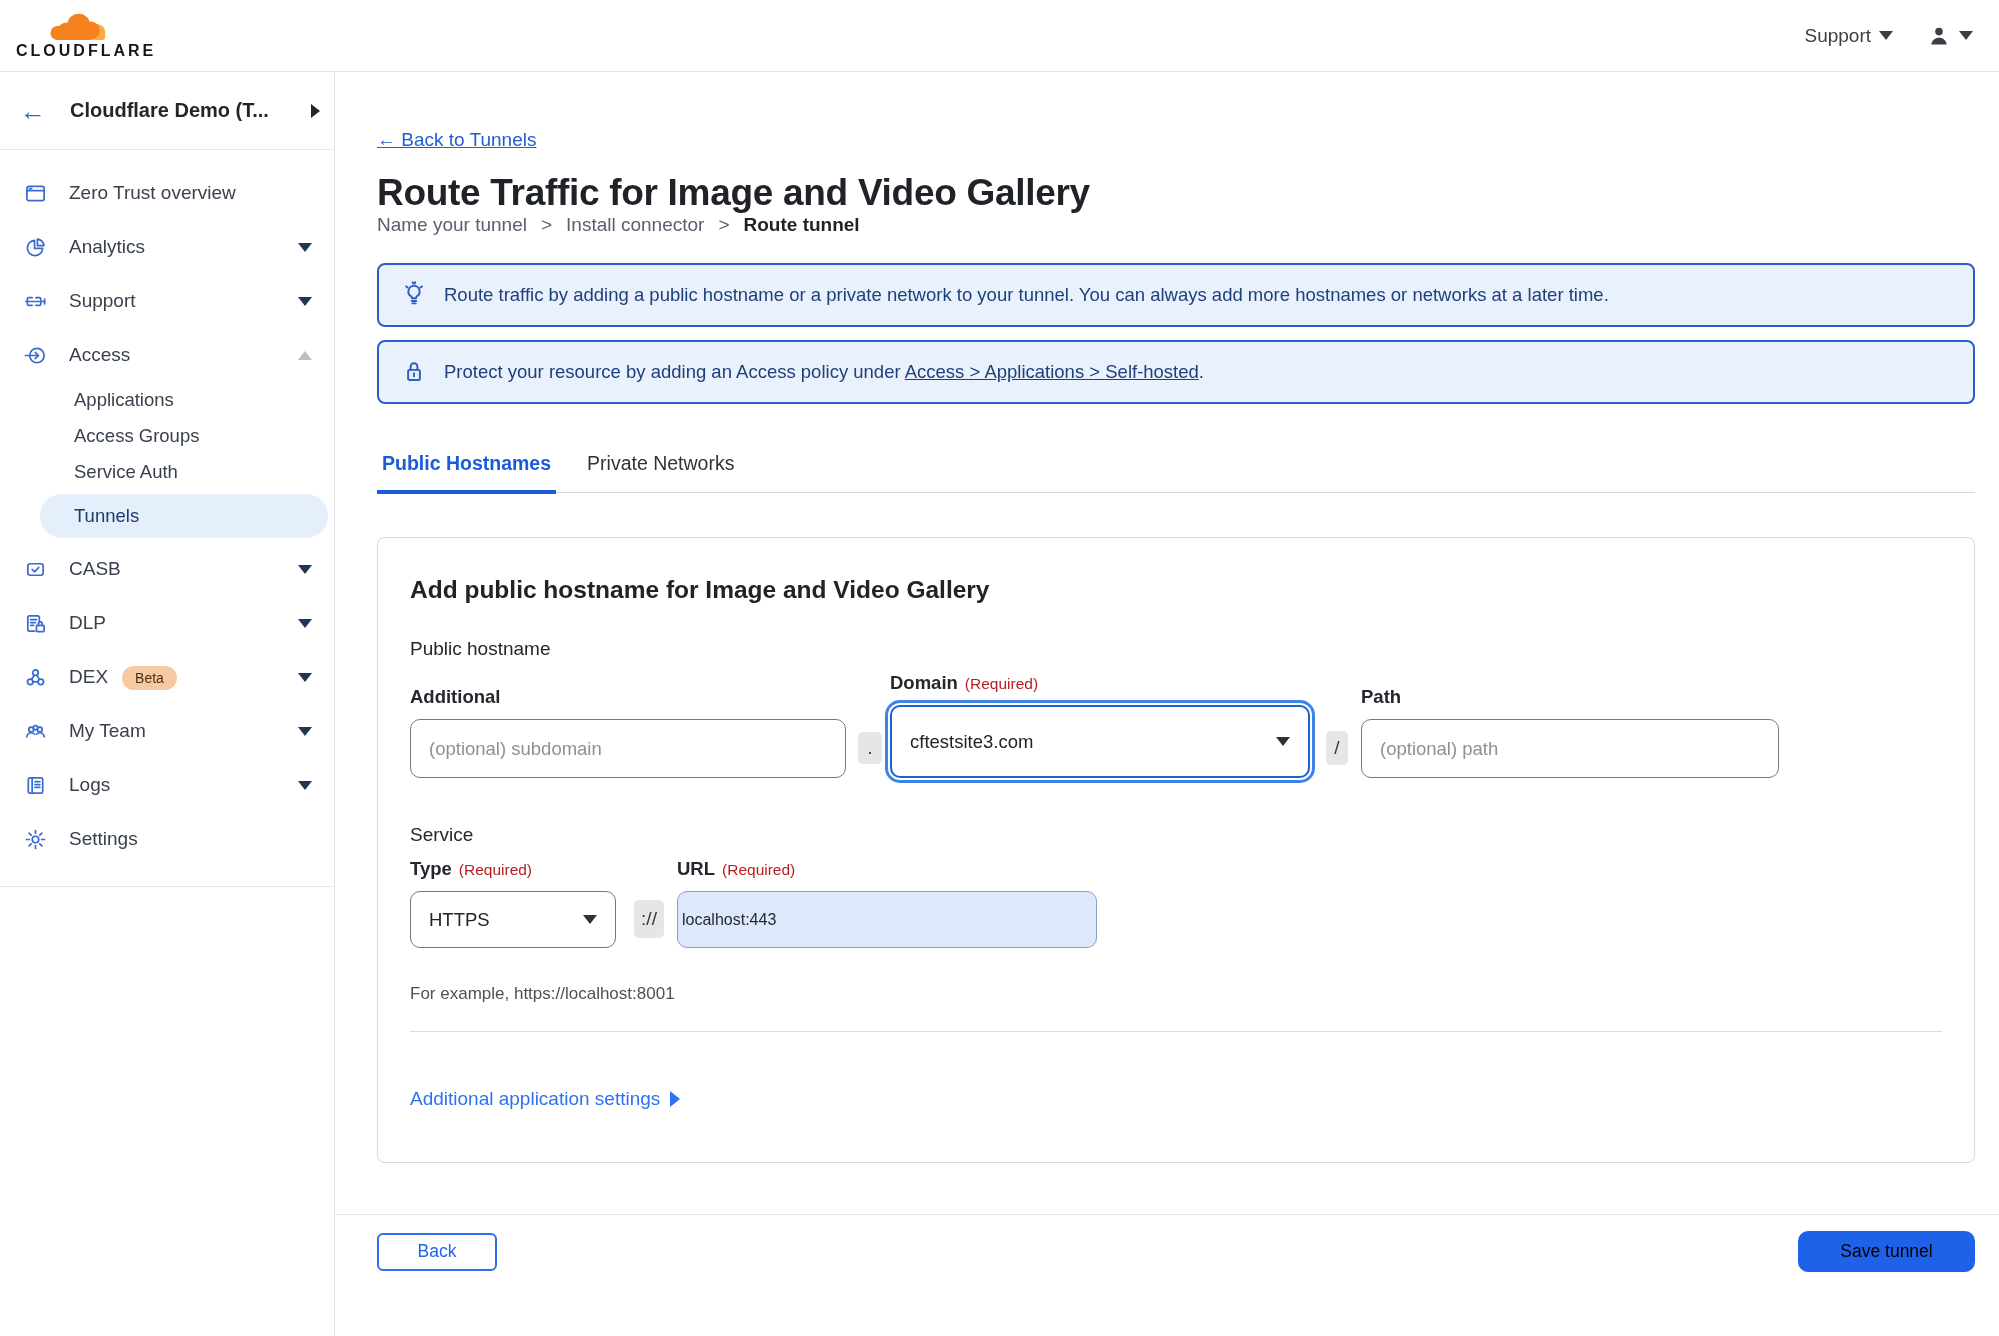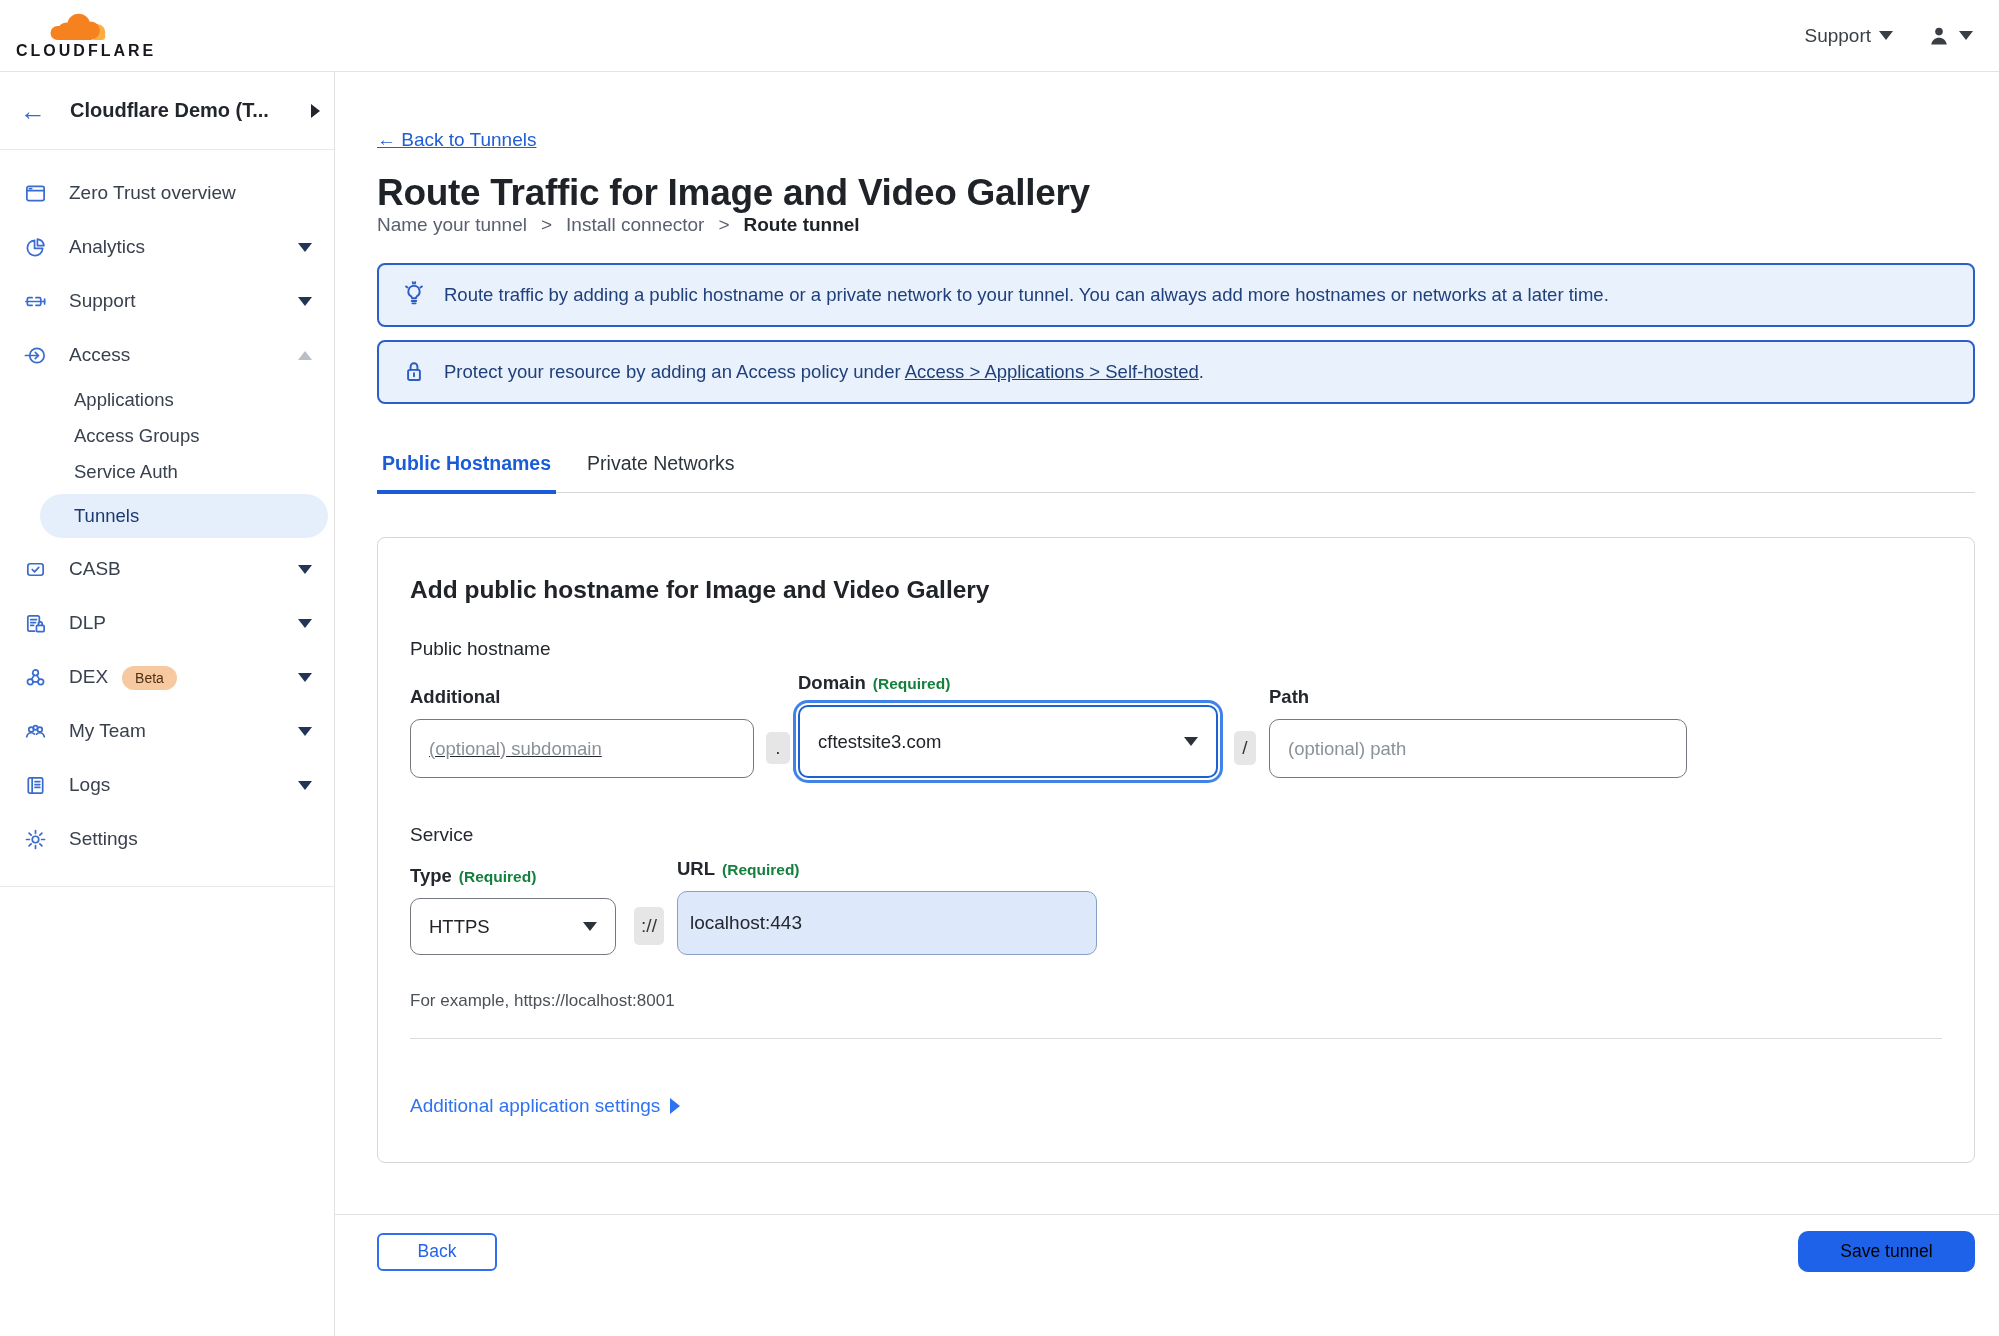--- a/index.html
+++ b/index.html
@@ -78,43 +78,43 @@
 
   .card {
     margin-top:44px; border:1px solid #d5d7da; border-radius:8px; background:#fff;
     padding:38px 32px 0 32px; height:626px; position:relative;
   }
   .card-heading { font-size:24.5px; font-weight:bold; color:#202328; }
   .section-label { font-size:19px; color:#24282e; margin-top:34px; }
   .field-row { display:flex; align-items:flex-end; margin-top:12px; }
   .fld { display:flex; flex-direction:column; }
   .fld-label { font-size:18.5px; font-weight:bold; color:#24282e; margin-bottom:11px; }
-  .req { font-size:15.5px; font-weight:bold; color:#15803d; margin-left:7px; }
+  .req { font-size:15.5px; font-weight:normal; color:#b91c1c; margin-left:7px; }
   .tinput {
     height:59px; border:1px solid #74797f; border-radius:10px; font-size:18.5px;
     padding:0 18px; color:#24282e; background:#fff; outline:none; font-family:"Liberation Sans", sans-serif;
   }
   .tinput::placeholder { color:#8b9199; }
   .sep-box {
     background:#e6e6e6; border-radius:5px; color:#33373c; font-size:19px;
     display:flex; align-items:center; justify-content:center; align-self:center; margin-top:30px;
   }
   .sel {
     height:73px; border-radius:10px; border:1px solid #74797f; background:#fff;
     display:flex; align-items:center; justify-content:space-between; padding:0 18px;
     font-size:18.5px; color:#202328; cursor:pointer;
   }
   .sel .caret { width:0; height:0; border-left:7px solid transparent; border-right:7px solid transparent; border-top:9px solid #2d3238; }
   .sel.focused {
     border:2px solid #1b61d1;
     box-shadow:0 0 0 2px #ffffff, 0 0 0 5px #3f83e8;
   }
   .url-input {
-    height:64px; border:1px solid #8aa0c2; border-radius:10px; background:#dde8fa;
-    font-size:19px; color:#24282e; padding:0 12px; outline:none; font-family:"Liberation Sans", sans-serif;
+    height:57px; border:1px solid #8aa0c2; border-radius:10px; background:#dde8fa;
+    font-size:16px; color:#24282e; padding:0 4px; outline:none; font-family:"Liberation Sans", sans-serif;
   }
   .example { font-size:17px; color:#4c5157; margin-top:36px; }
   .card-divider { border-top:1px solid #dadcde; margin-top:27px; }
   .addl { margin-top:56px; display:inline-flex; align-items:center; gap:10px; font-size:19px; color:#2e72f2; cursor:pointer; }
   .addl .tri-right { width:0; height:0; border-top:8px solid transparent; border-bottom:8px solid transparent; border-left:10px solid #2e72f2; }
 
   .footer-divider { border-top:1px solid #e3e3e3; margin:51px -24px 0 -42px; }
   .footer-row { display:flex; justify-content:space-between; align-items:center; margin-top:16px; }
   .btn-back {
     width:120px; height:38px; border:2px solid #2f6ef0; border-radius:6px; background:#fff;
@@ -333,21 +333,21 @@
     </div>
 
     <section class="card">
       <h2 class="card-heading">Add public hostname for Image and Video Gallery</h2>
 
       <div class="section-label">Public hostname</div>
 
       <div class="field-row">
         <div class="fld">
           <span class="fld-label">Additional</span>
-          <input class="tinput" style="width: 344px; text-decoration: underline;" placeholder="(optional) subdomain">
+          <input class="tinput" style="width: 436px;" placeholder="(optional) subdomain">
         </div>
         <div class="sep-box" style="width:24px;height:32px;margin-left:12px;margin-right:8px;margin-bottom:14px;align-self:flex-end;">.</div>
         <div class="fld">
           <span class="fld-label"><span>Domain</span><span class="req">(Required)</span></span>
           <div class="sel focused" style="width:420px;">
             <span>cftestsite3.com</span>
             <span class="caret"></span>
           </div>
         </div>
         <div class="sep-box" style="width:22px;height:34px;margin-left:16px;margin-right:13px;margin-bottom:13px;align-self:flex-end;">/</div>

